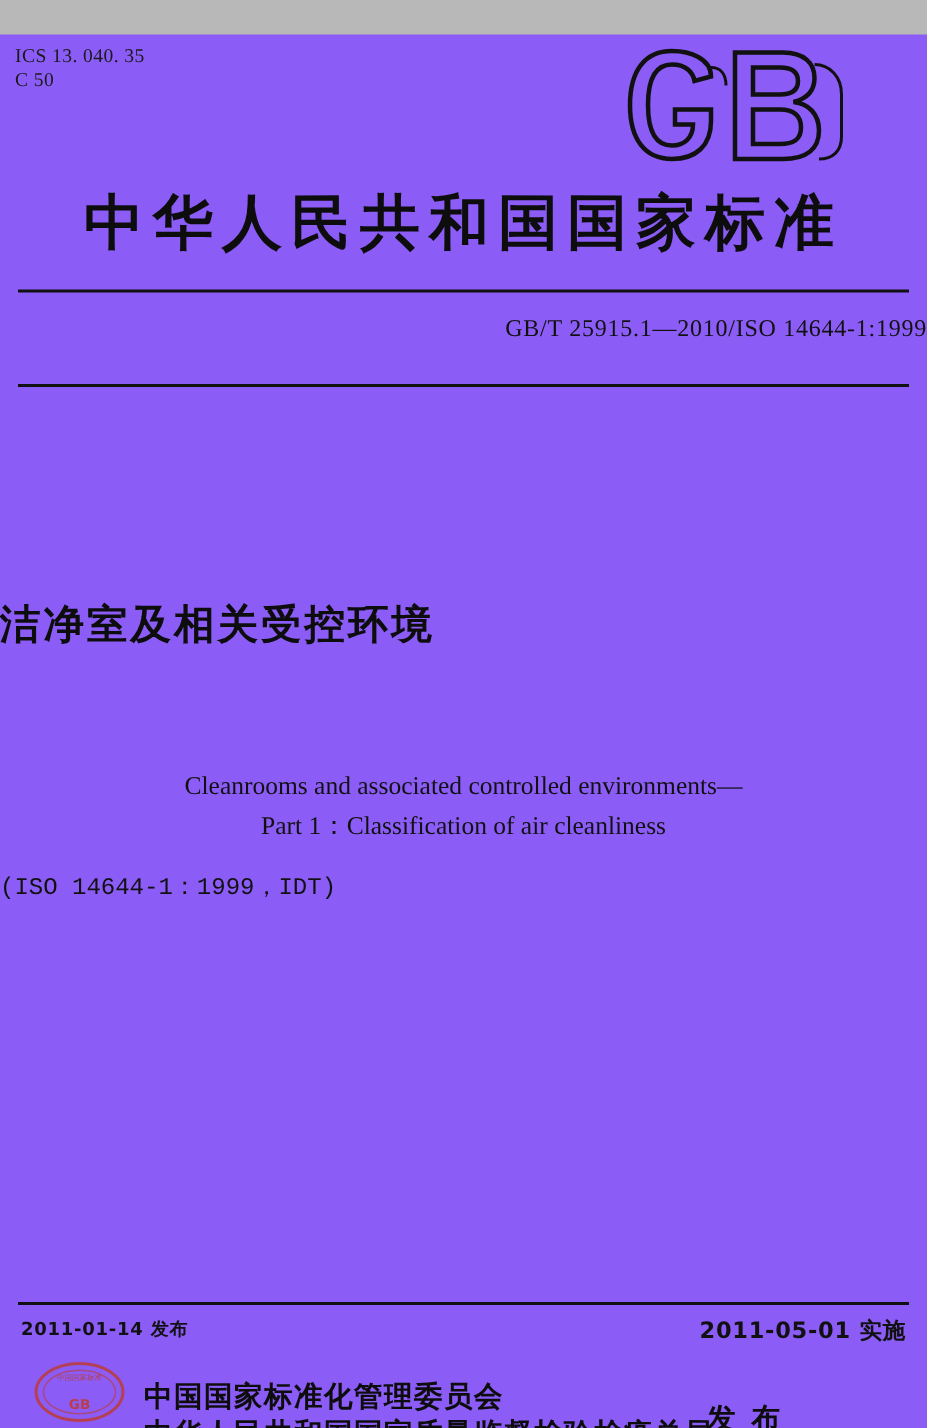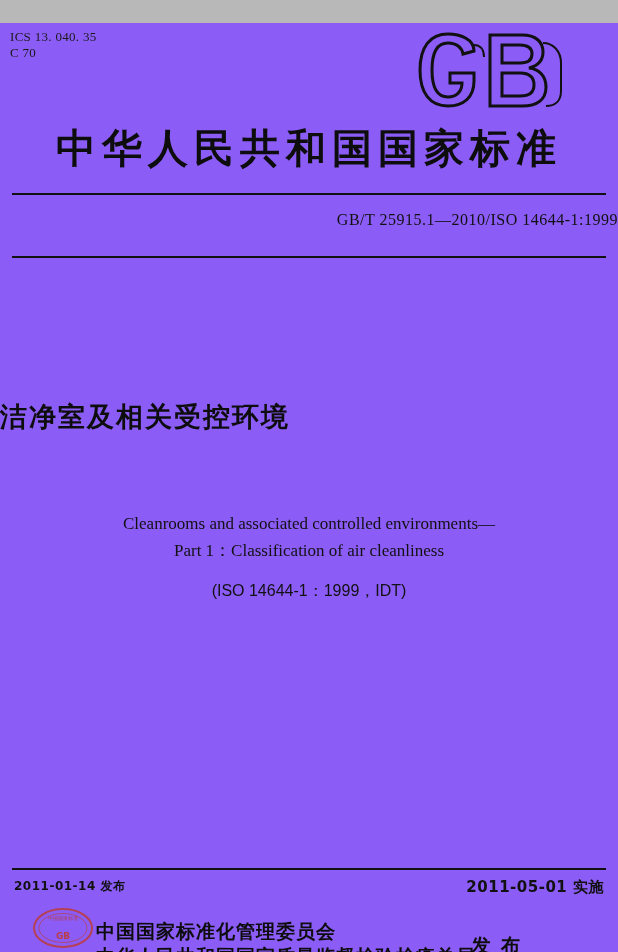--- a/index.html
+++ b/index.html
@@ -93,22 +93,22 @@
     font-family: "Liberation Serif", serif;
     font-size: 17px;
     line-height: 27px;
     color: #111;
   }
   .idt-line {
     position: absolute;
     left: 0;
     right: 0;
     top: 558px;
-    text-align: center;
-    font-family: Liberation Sans, sans-serif;
+    text-align: left;
+    font-family: Liberation Mono, monospace;
     font-size: 16px;
     color: #111;
   }
   
   .rule-foot {
     position: absolute;
     left: 12px;
     right: 12px;
     top: 845px;
     height: 2px;
@@ -129,21 +129,21 @@
     right: 14px;
     top: 855px;
     font-family: "DejaVu Sans", sans-serif;
     font-weight: bold;
     font-size: 15px;
     letter-spacing: 0.5px;
     color: #111;
   }
   .seal {
     position: absolute;
-    left: 32px;
+    left: 22px;
     top: 884px;
     width: 62px;
     height: 42px;
   }
   .issuers {
     position: absolute;
     left: 96px;
     top: 896px;
     font-family: "DejaVu Sans", sans-serif;
     font-weight: bold;
@@ -164,21 +164,21 @@
     text-align: right;
   }
 </style>
 </head>
 <body>
 
 <div class="page">
 
   <div class="ics-block">
     <div>ICS 13. 040. 35</div>
-    <div>C 70</div>
+    <div>C 50</div>
   </div>
 
   <div class="gb-logo">
     <svg width="160" height="78" viewBox="0 0 160 78" xmlns="http://www.w3.org/2000/svg">
       <g fill="none" stroke="#111" stroke-width="3">
 
         <path d="M62 20 C62 8, 48 3, 36 3 C18 3, 8 16, 8 39 C8 62, 18 75, 36 75 C52 75, 62 66, 62 50 L62 42 L38 42 L38 52 L50 52 C50 61, 44 66, 36 66 C25 66, 20 56, 20 39 C20 22, 25 12, 36 12 C45 12, 50 17, 51 23 Z"></path>
 
         <path d="M78 4 L110 4 C124 4, 131 11, 131 21 C131 30, 125 35, 117 37 C127 38, 134 45, 134 56 C134 68, 126 75, 110 75 L78 75 Z M90 14 L90 32 L108 32 C116 32, 120 29, 120 23 C120 17, 116 14, 108 14 Z M90 42 L90 65 L108 65 C117 65, 122 62, 122 54 C122 46, 117 42, 108 42 Z"></path>
       </g>

